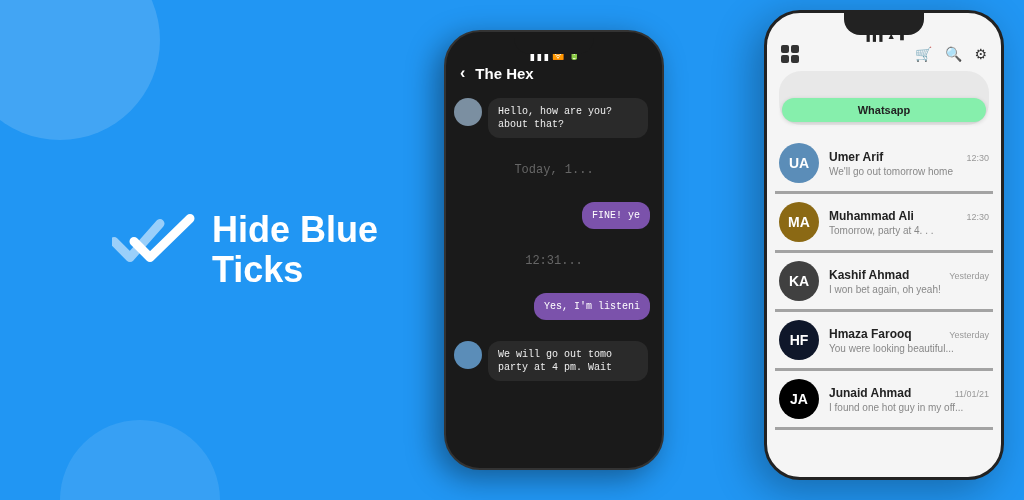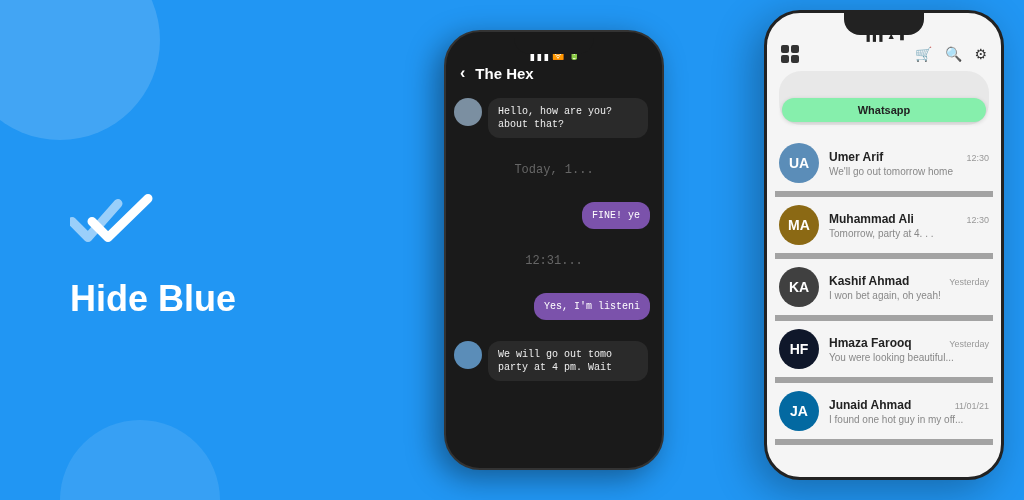--- a/index.html
+++ b/index.html
@@ -33,23 +33,22 @@
     }
 
     
     .left-section {
       position: absolute;
       left: 40px;
       top: 0;
       width: 380px;
       height: 500px;
       display: flex;
-      flex-direction: column;
       justify-content: center;
-      align-items: flex-start;
+      align-items: center;
       padding-left: 30px;
     }
 
     .logo-icon {
       margin-bottom: 24px;
     }
 
     .app-title {
       color: white;
       font-size: 36px;
@@ -269,21 +268,21 @@
     .chat-list {
       padding: 0 8px;
       display: flex;
       flex-direction: column;
     }
 
     .chat-item {
       display: flex;
       align-items: center;
       padding: 8px 4px;
-      border-bottom: 6px solid #a3a3a3;
+      border-bottom: 3px solid #a3a3a3;
       gap: 10px;
     }
 
     .avatar-circle {
       width: 40px;
       height: 40px;
       border-radius: 50%;
       display: flex;
       align-items: center;
       justify-content: center;
@@ -341,20 +340,21 @@
     <svg class="logo-svg" viewBox="0 0 100 65" fill="none" xmlns="http://www.w3.org/2000/svg">
 
       <polyline points="2,38 18,54 48,20" stroke="rgba(255,255,255,0.55)" stroke-width="9" stroke-linecap="round" stroke-linejoin="round" fill="none"></polyline>
 
       <polyline points="22,38 38,54 78,15" stroke="white" stroke-width="9" stroke-linecap="round" stroke-linejoin="round" fill="none"></polyline>
     </svg>
   </div>
 
   <div class="app-title">
     <span>Hide Blue</span><br>
+    <span>Ticks</span>
   </div>
 </div>
 
 <div class="phones-container">
 
   <div class="phone-back">
     <div class="notch"></div>
 
     <div class="status-bar dark">
       <span>9:41</span>
@@ -468,21 +468,21 @@
         <div class="chat-info">
           <div class="chat-name-row">
             <span class="chat-name">Hmaza Farooq</span>
             <span class="chat-time">Yesterday</span>
           </div>
           <div class="chat-preview">You were looking beautiful...</div>
         </div>
       </div>
 
       <div class="chat-item">
-        <div class="avatar-circle" style="background:#0369a1;">JA</div>
+        <div class="avatar-circle" style="background:#000000;">JA</div>
         <div class="chat-info">
           <div class="chat-name-row">
             <span class="chat-name">Junaid Ahmad</span>
             <span class="chat-time">11/01/21</span>
           </div>
           <div class="chat-preview">I found one hot guy in my off...</div>
         </div>
       </div>
 
     </div>

